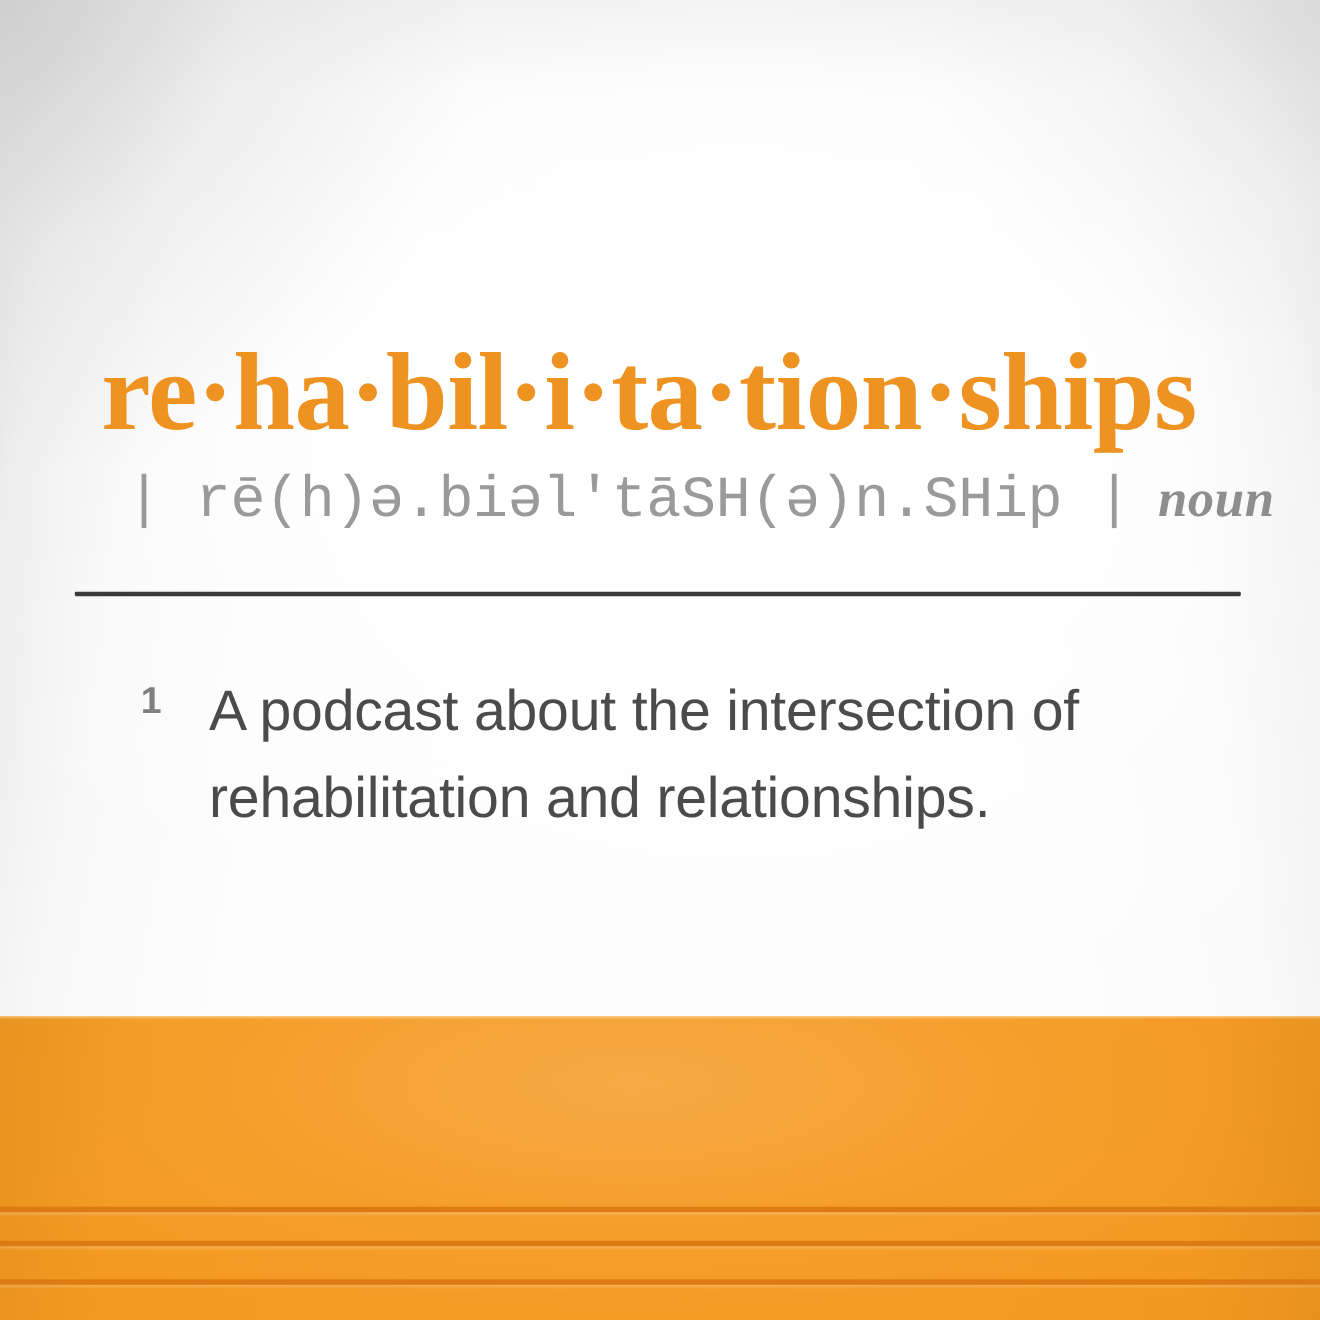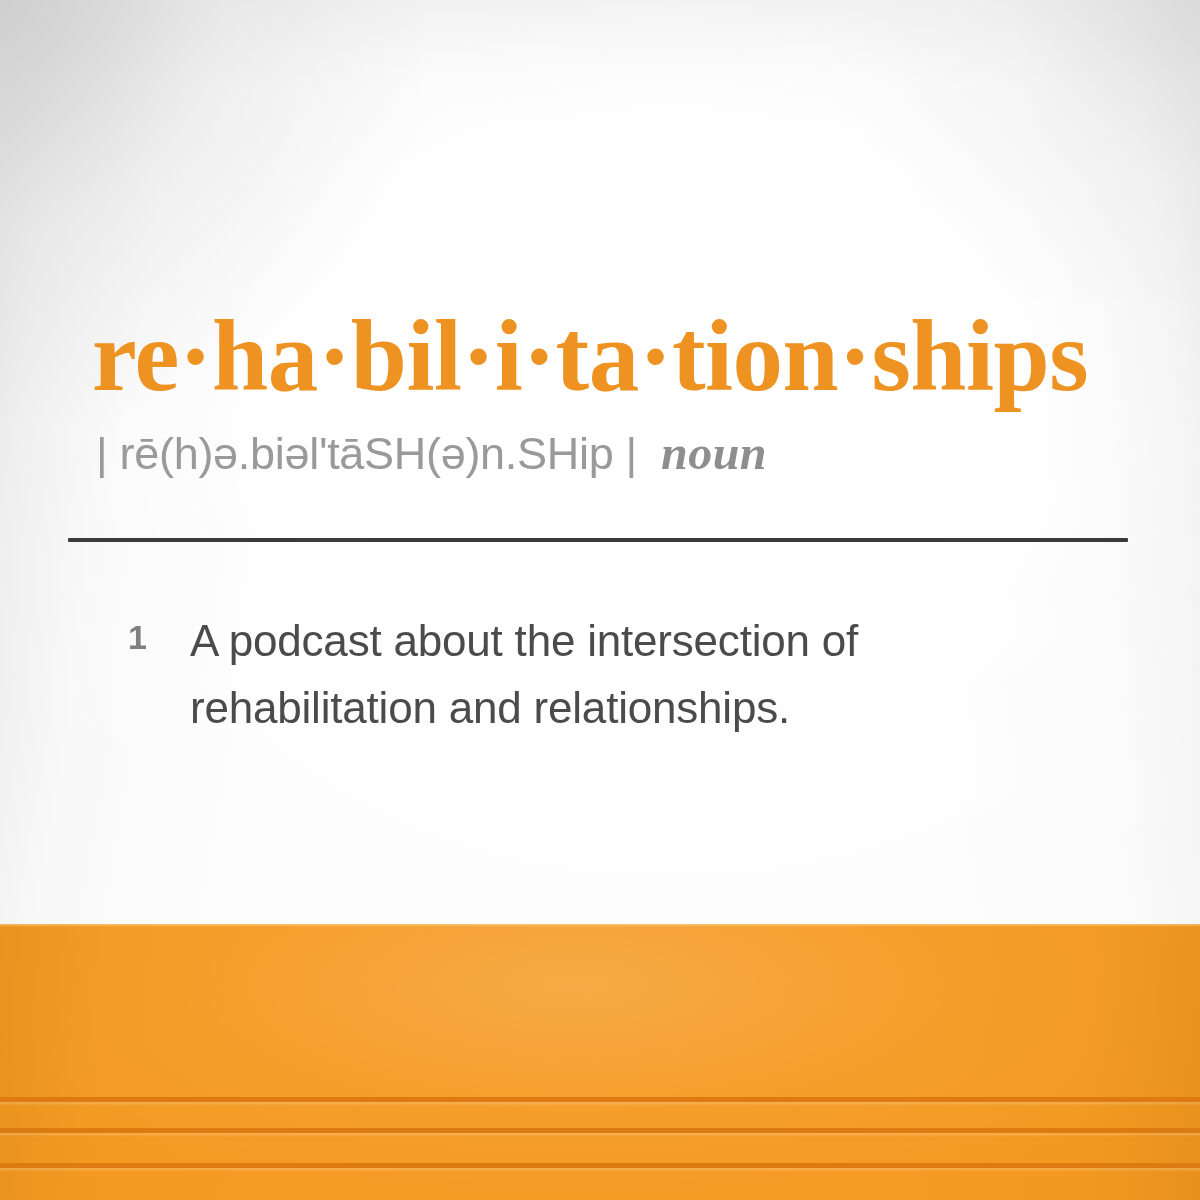--- a/index.html
+++ b/index.html
@@ -101,25 +101,26 @@
 
   .pron-row {
     position: absolute;
     left: 96px;
     top: 425px;
     display: flex;
     align-items: baseline;
     white-space: nowrap;
   }
   .pron {
-    font-family: Liberation Sans, sans-serif;
-    font-size: 45px;
+    font-family: Liberation Mono, monospace;
+    font-size: 53px;
     font-weight: 400;
     color: #9A9A9A;
     letter-spacing: -0.3px;
+    margin-left: 19px;
   }
   .pos {
     font-family: "Liberation Serif", "DejaVu Serif", serif;
     font-style: italic;
     font-weight: bold;
     font-size: 48px;
     color: #8E8E8E;
     margin-left: 24px;
     letter-spacing: 0.5px;
   }
@@ -147,21 +148,21 @@
     font-weight: bold;
     font-size: 34px;
     color: #7F7F7F;
     line-height: 1.0;
     padding-top: 12px;
     width: 34px;
     flex: 0 0 auto;
   }
   .sense-text {
     font-family: "Liberation Sans", sans-serif;
-    font-size: 44px;
+    font-size: 52px;
     font-weight: 400;
     line-height: 1.52;
     color: #4B4B4B;
     letter-spacing: -0.2px;
     margin-left: 28px;
     max-width: 830px;
   }
 
   
   .band {

